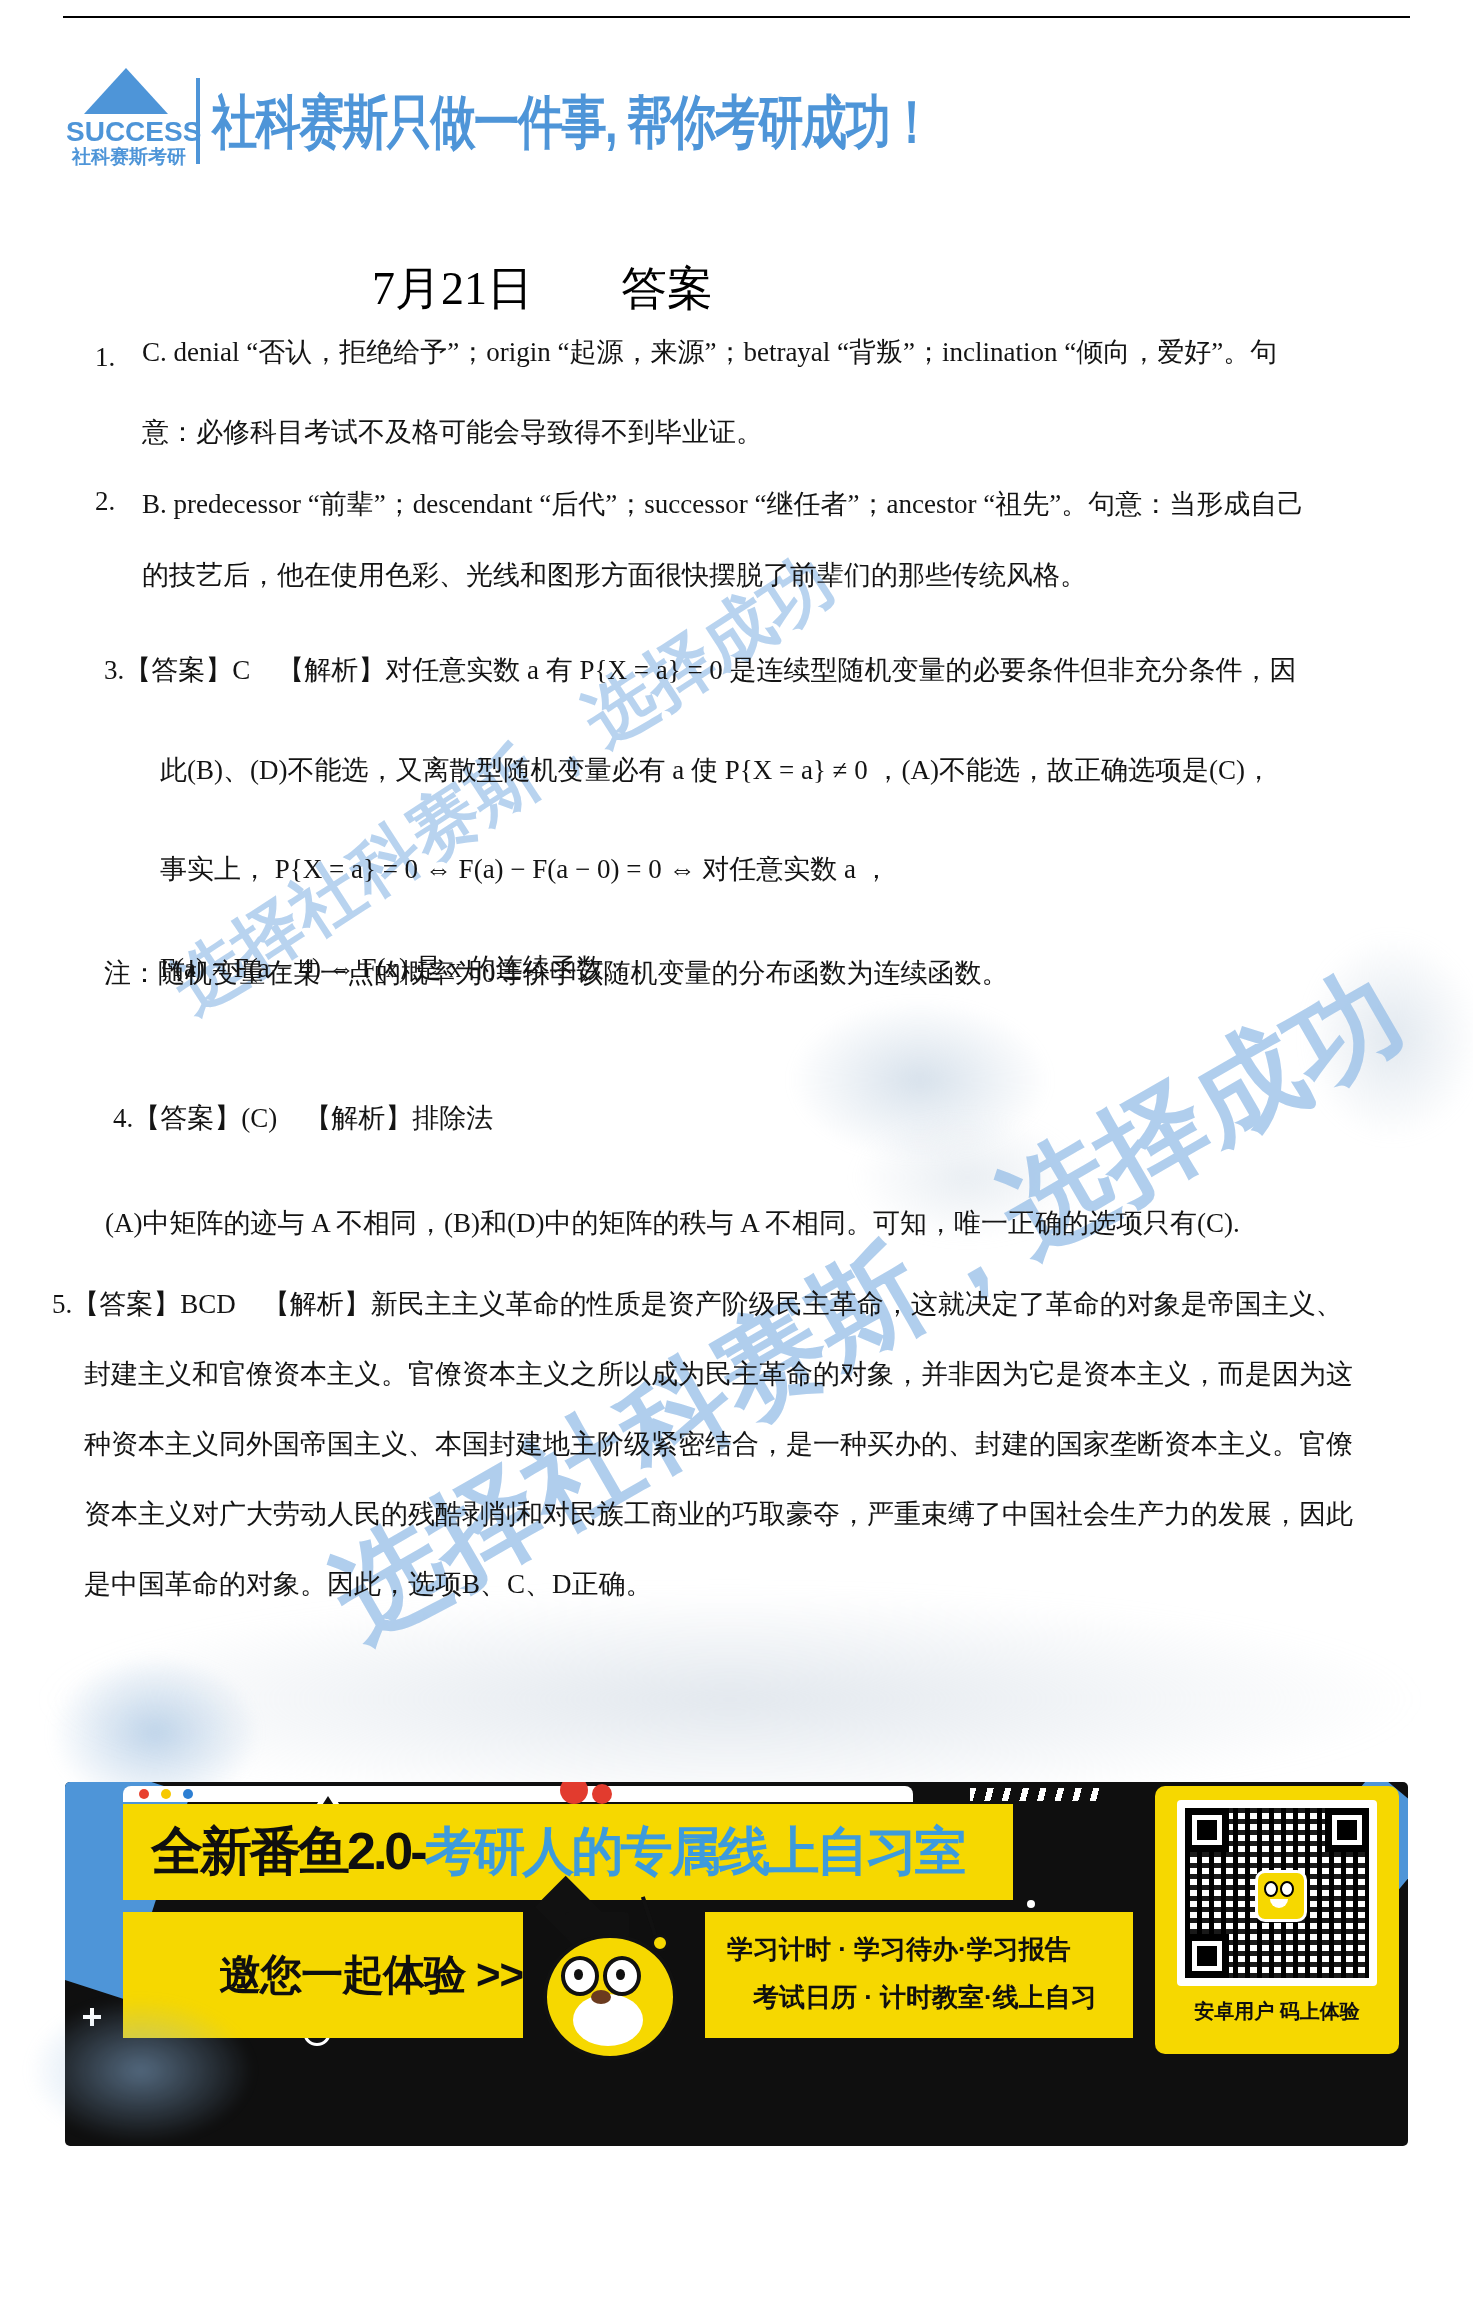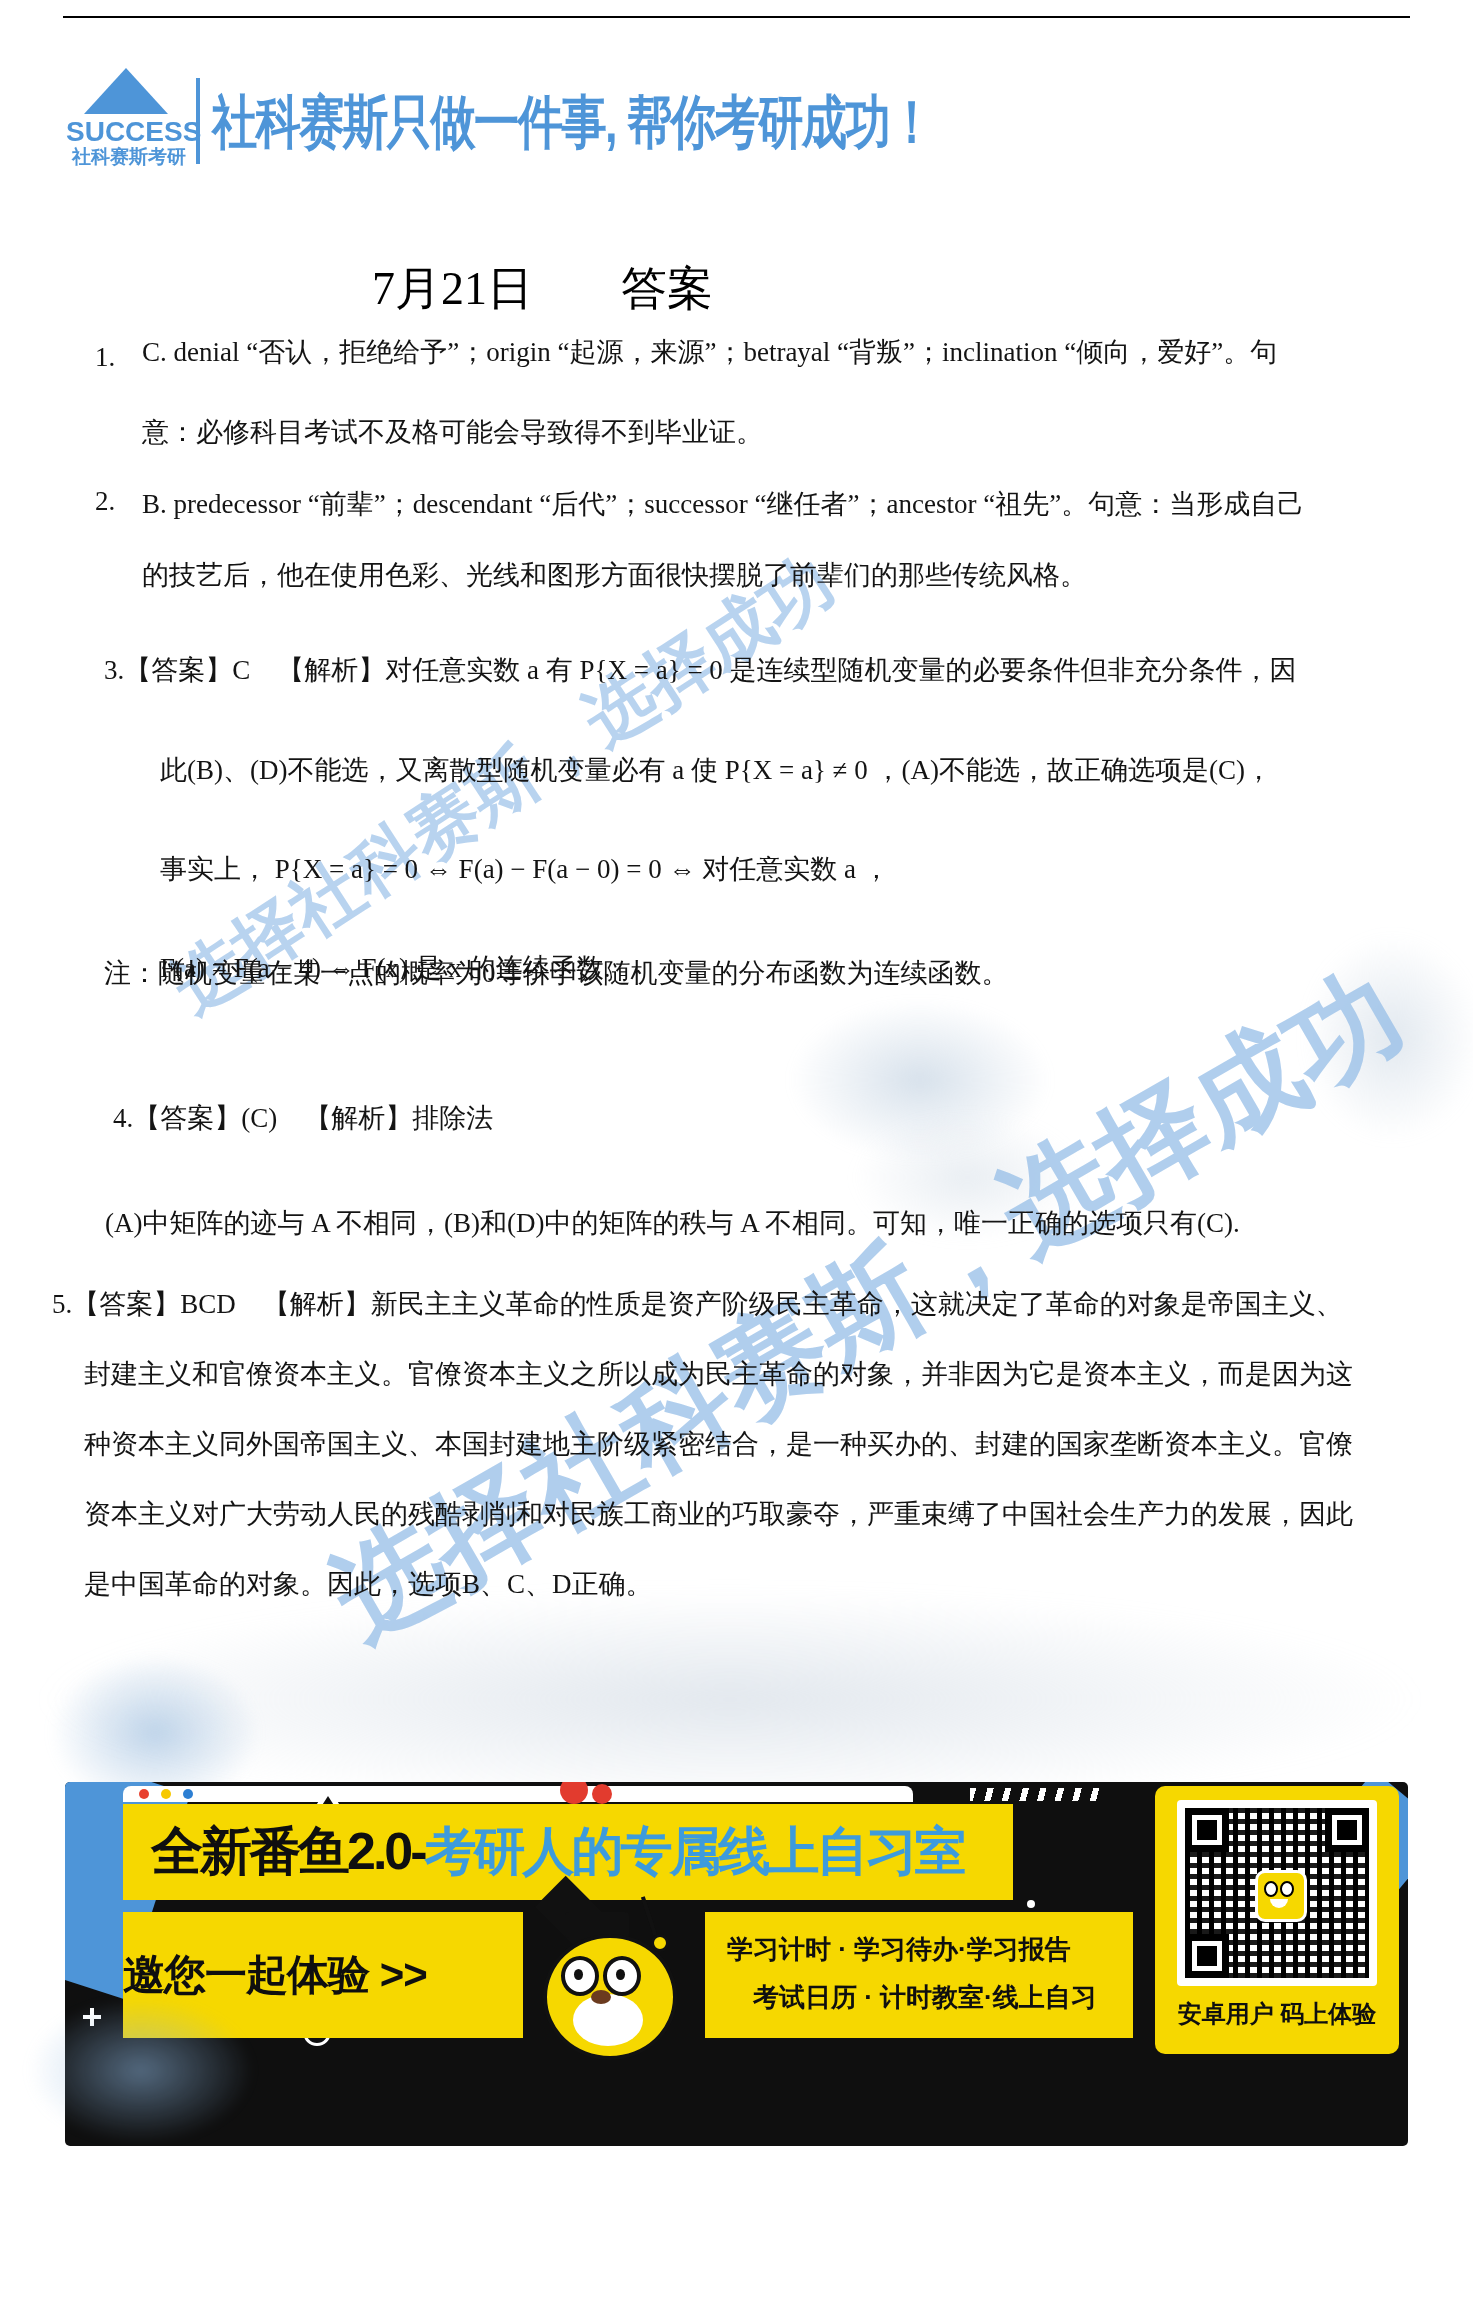--- a/index.html
+++ b/index.html
@@ -47,39 +47,39 @@
   .bn-dot.b{left:60px;background:#2D7FD3;}
   .bn-balloon1{position:absolute;left:495px;top:-6px;width:28px;height:28px;border-radius:50%;background:#E23B2E;}
   .bn-balloon2{position:absolute;left:527px;top:2px;width:20px;height:20px;border-radius:50%;background:#E23B2E;}
   .bn-slashes{position:absolute;left:905px;top:6px;width:135px;height:13px;
       background:repeating-linear-gradient(105deg,#fff 0 6px,transparent 6px 17px);}
   .bn-band{position:absolute;left:58px;top:22px;width:890px;height:96px;background:#F6D800;display:flex;align-items:center;}
   .bn-headline{font-family:"Liberation Sans","DejaVu Sans",sans-serif;font-weight:bold;font-size:52px;
       letter-spacing:-3px;color:#0f0f0f;white-space:nowrap;margin-left:28px;}
   .bn-headline .blue{color:#3D9BDC;}
   .bn-invite{position:absolute;left:58px;top:130px;width:400px;height:126px;background:#F6D800;
-      display:flex;align-items:center;justify-content:flex-start;font-family:"Liberation Sans","DejaVu Sans",sans-serif;
+      display:flex;align-items:center;justify-content:flex-end;font-family:"Liberation Sans","DejaVu Sans",sans-serif;
       font-weight:bold;font-size:42px;color:#0f0f0f;white-space:nowrap;letter-spacing:-1px;}
   .bn-features{position:absolute;left:640px;top:130px;width:428px;height:126px;background:#F6D800;
       font-family:"Liberation Sans","DejaVu Sans",sans-serif;font-weight:bold;font-size:26px;color:#0f0f0f;}
   .bn-feat-line{position:absolute;left:22px;white-space:nowrap;}
   .f1{top:20px;} .f2{top:68px;margin-left:26px;}
   .bn-qrpanel{position:absolute;left:1090px;top:4px;width:244px;height:268px;background:#F6D800;border-radius:10px;}
   .bn-qr{position:absolute;left:22px;top:14px;width:200px;height:186px;background:#fff;border-radius:4px;overflow:hidden;}
   .qr-noise{position:absolute;left:8px;top:8px;right:8px;bottom:8px;
       background:repeating-linear-gradient(0deg,rgba(0,0,0,.9) 0 5px,transparent 5px 11px),
                  repeating-linear-gradient(90deg,#000 0 5px,#fff 5px 12px);}
   .qr-finder{position:absolute;width:44px;height:44px;background:#000;box-shadow:inset 0 0 0 7px #000, inset 0 0 0 12px #fff;}
   .qf-tl{left:8px;top:8px;} .qf-tr{right:8px;top:8px;} .qf-bl{left:8px;bottom:8px;}
   .qr-logo{position:absolute;left:78px;top:70px;width:46px;height:46px;background:#F6D800;border-radius:10px;border:3px solid #fff;}
   .qr-logo .eye{position:absolute;top:8px;width:10px;height:12px;background:#fff;border:2px solid #000;border-radius:50%;}
   .qr-logo .e1{left:6px;} .qr-logo .e2{left:22px;}
   .qr-logo .mouth{position:absolute;left:12px;top:26px;width:18px;height:9px;background:#fff;border-radius:0 0 9px 9px;}
   .bn-qrcaption{position:absolute;left:0;top:212px;width:100%;text-align:center;
-      font-family:"Liberation Sans","DejaVu Sans",sans-serif;font-weight:bold;font-size:24px;color:#0f0f0f;}
+      font-family:"Liberation Sans","DejaVu Sans",sans-serif;font-weight:bold;font-size:20px;color:#0f0f0f;}
   
   .duck{position:absolute;left:448px;top:108px;width:200px;height:172px;}
   .duck-head{position:absolute;left:30px;top:44px;width:126px;height:118px;background:#F6D800;border:4px solid #111;border-radius:50%;}
   .duck-belly{position:absolute;left:26px;top:56px;width:70px;height:52px;background:#fff;border-radius:50%;}
   .duck-eye{position:absolute;top:18px;width:30px;height:32px;background:#fff;border:4px solid #111;border-radius:50%;}
   .de1{left:14px;} .de2{left:56px;}
   .duck-pupil{position:absolute;left:9px;top:9px;width:9px;height:11px;background:#111;border-radius:50%;}
   .duck-mouth{position:absolute;left:44px;top:52px;width:20px;height:14px;background:#6b3b1f;border-radius:50%;}
   .cap-board{position:absolute;left:22px;top:-14px;width:104px;height:104px;background:#111;transform:rotate(45deg) scale(1,0.42);}
   .cap-base{position:absolute;left:52px;top:22px;width:64px;height:26px;background:#111;border-radius:4px;}

